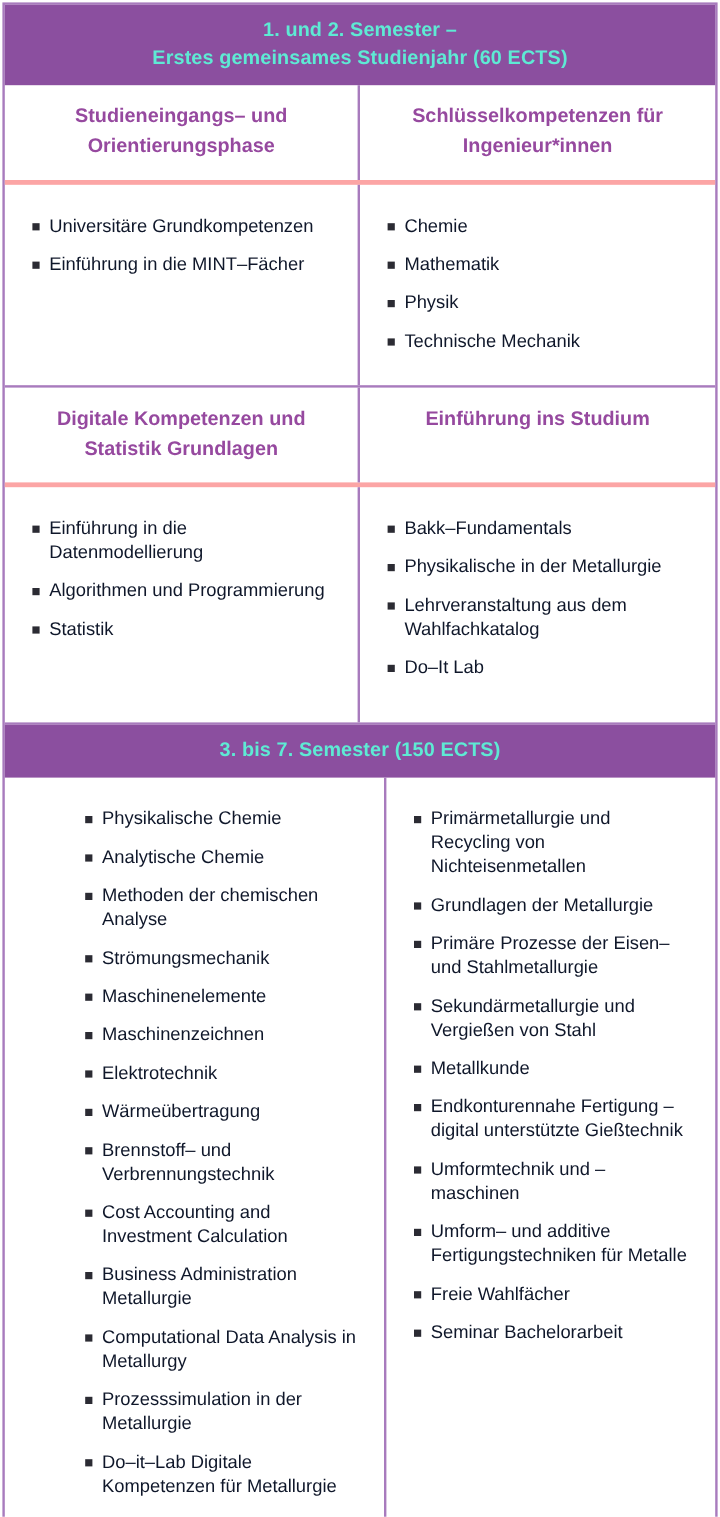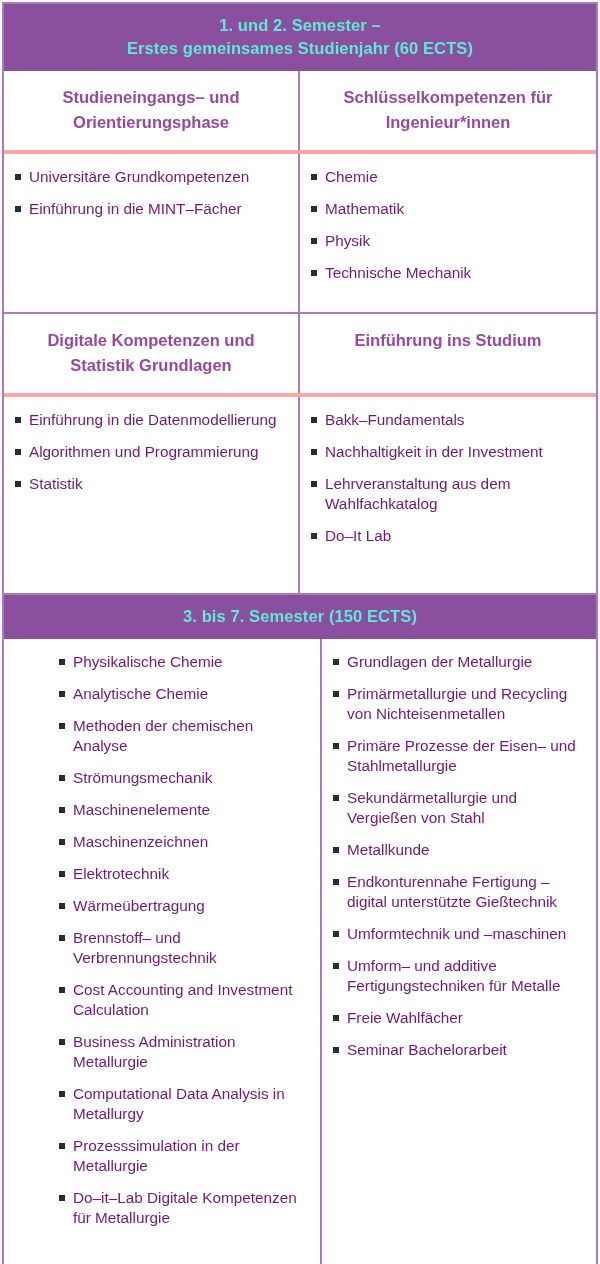--- a/index.html
+++ b/index.html
@@ -58,23 +58,23 @@
     font-size: 16.5px;
     line-height: 25px;
     text-align: center;
     padding: 14px 10px 15px 10px;
   }
   .sub-head-line { display: block; }
 
   
   ul.items {
     list-style: none;
-    margin: 0;
+    margin: 12px;
     padding: 13px 10px 14px 11px;
-    color: #701a75;
+    color: #0f172a;
     font-size: 15.3px;
     line-height: 20px;
   }
   ul.items li {
     position: relative;
     padding-left: 14px;
     margin-bottom: 12px;
   }
   ul.items li:last-child { margin-bottom: 0; }
   ul.items li::before {
@@ -152,21 +152,21 @@
     <div class="col left cell-md">
       <ul class="items">
         <li>Einführung in die Datenmodellierung</li>
         <li>Algorithmen und Programmierung</li>
         <li>Statistik</li>
       </ul>
     </div>
     <div class="col cell-md">
       <ul class="items">
         <li>Bakk–Fundamentals</li>
-        <li>Nachhaltigkeit in der Investment</li>
+        <li>Physikalische in der Metallurgie</li>
         <li>Lehrveranstaltung aus dem Wahlfachkatalog</li>
         <li>Do–It Lab</li>
       </ul>
     </div>
   </div>
 
   <div class="band">
     <span class="band-line">3. bis 7. Semester (150 ECTS)</span>
   </div>
 
@@ -184,22 +184,22 @@
         <li>Brennstoff– und Verbrennungstechnik</li>
         <li>Cost Accounting and Investment Calculation</li>
         <li>Business Administration Metallurgie</li>
         <li>Computational Data Analysis in Metallurgy</li>
         <li>Prozesssimulation in der Metallurgie</li>
         <li>Do–it–Lab Digitale Kompetenzen für Metallurgie</li>
       </ul>
     </div>
     <div class="col cell-lg">
       <ul class="items">
+        <li>Primärmetallurgie und Recycling von Nichteisenmetallen</li>
         <li>Grundlagen der Metallurgie</li>
-        <li>Primärmetallurgie und Recycling von Nichteisenmetallen</li>
         <li>Primäre Prozesse der Eisen– und Stahlmetallurgie</li>
         <li>Sekundärmetallurgie und Vergießen von Stahl</li>
         <li>Metallkunde</li>
         <li>Endkonturennahe Fertigung – digital unterstützte Gießtechnik</li>
         <li>Umformtechnik und –maschinen</li>
         <li>Umform– und additive Fertigungstechniken für Metalle</li>
         <li>Freie Wahlfächer</li>
         <li>Seminar Bachelorarbeit</li>
       </ul>
     </div>

